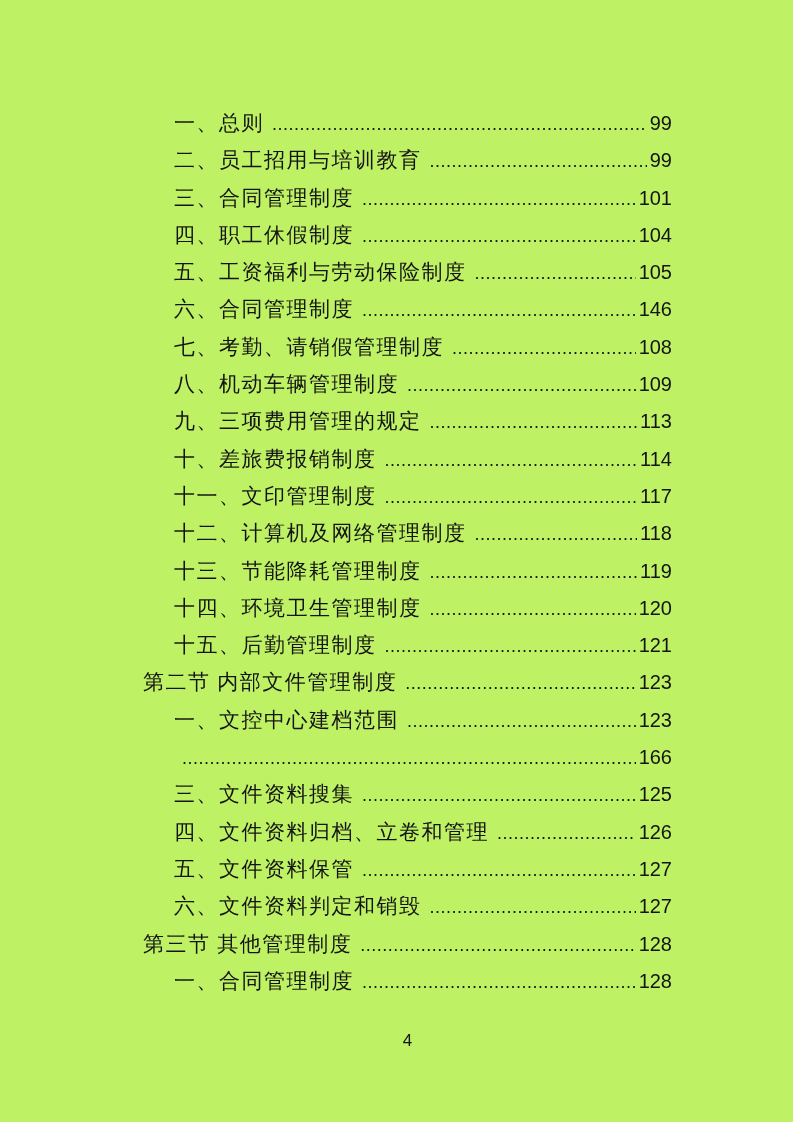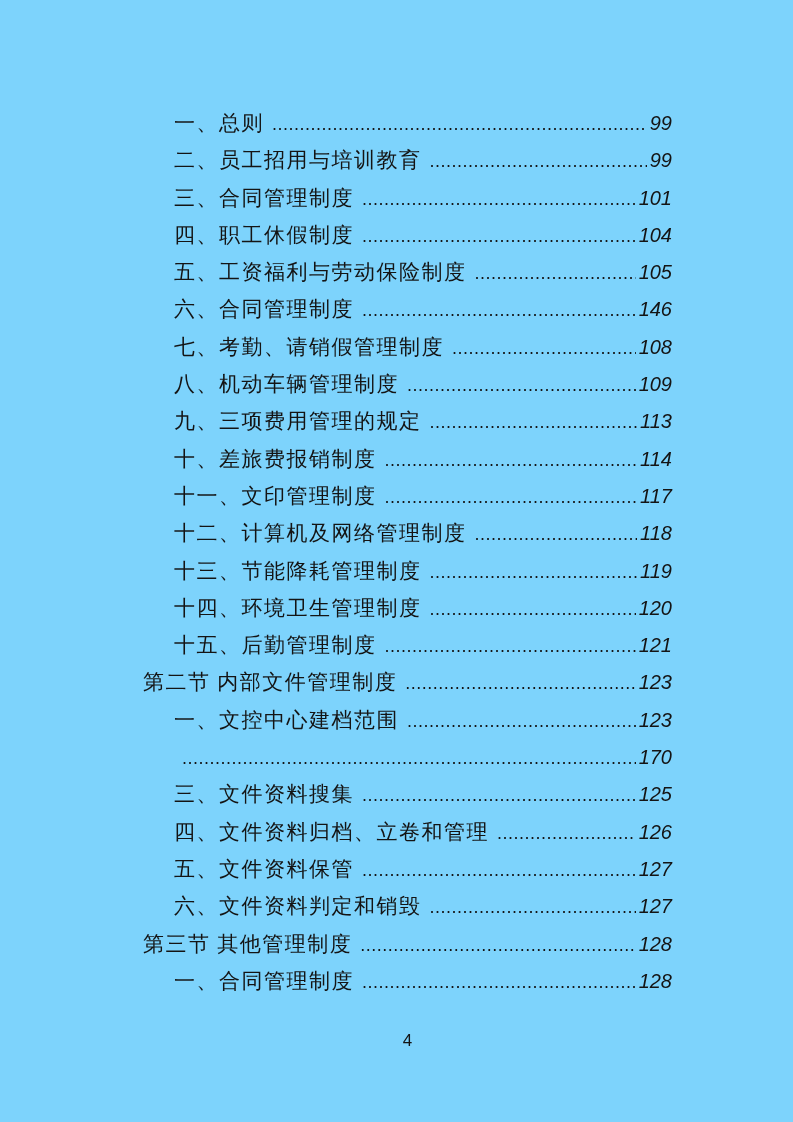--- a/index.html
+++ b/index.html
@@ -4,21 +4,21 @@
 <style>
   html, body {
     margin: 0;
     padding: 0;
     background: #ffffff;
   }
   .page {
     position: relative;
     width: 793px;
     height: 1122px;
-    background: #7dd3fc;
+    background: #bef264;
     box-sizing: border-box;
     padding: 105px 121px 0 143px;
     color: #141414;
     font-family: "Liberation Serif", "DejaVu Serif", serif;
     overflow: hidden;
   }
   .toc-list {
     width: 100%;
   }
   .toc-row {
@@ -49,21 +49,20 @@
     font-family: "Liberation Sans", "DejaVu Sans", sans-serif;
     font-size: 18px;
     letter-spacing: 0.5px;
   }
   .pnum {
     flex: 0 0 auto;
     font-family: "Liberation Sans", "DejaVu Sans", sans-serif;
     font-size: 20px;
     letter-spacing: normal;
     white-space: nowrap;
-    font-style: italic;
   }
   .footer {
     margin-top: 30px;
     text-align: center;
     font-family: "Liberation Sans", "DejaVu Sans", sans-serif;
     font-size: 17px;
     color: #141414;
     line-height: 22px;
   }
 </style>
@@ -169,21 +168,21 @@
   </div>
 
   <div class="toc-row level-2">
     <span class="toc-text">一、文控中心建档范围</span>
     <span class="leader"></span>
     <span class="pnum">123</span>
   </div>
 
   <div class="toc-row level-2">
     <span class="leader"></span>
-    <span class="pnum">170</span>
+    <span class="pnum">166</span>
   </div>
 
   <div class="toc-row level-2">
     <span class="toc-text">三、文件资料搜集</span>
     <span class="leader"></span>
     <span class="pnum">125</span>
   </div>
 
   <div class="toc-row level-2">
     <span class="toc-text">四、文件资料归档、立卷和管理</span>

